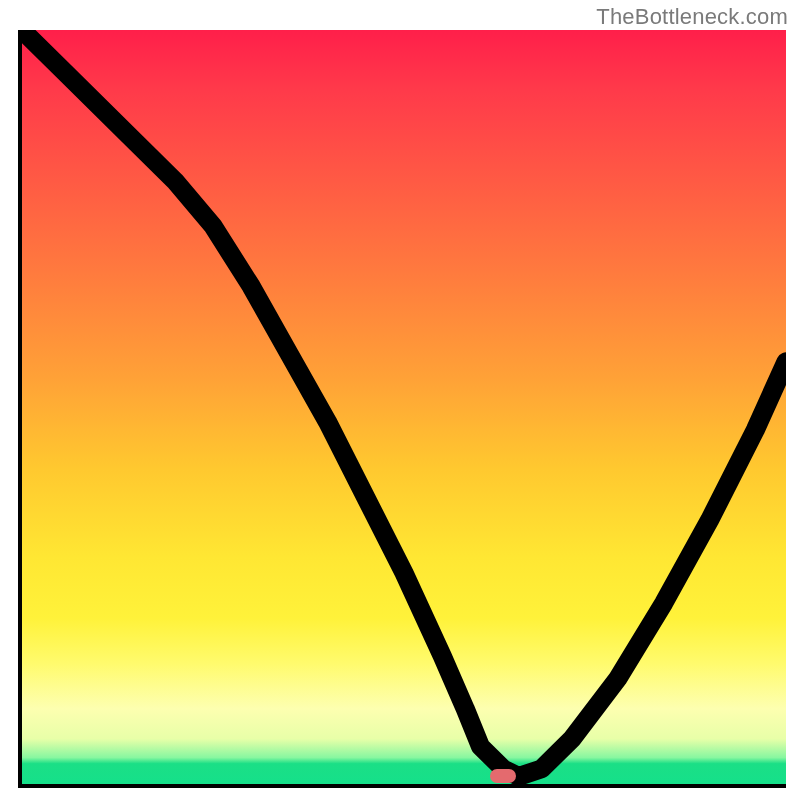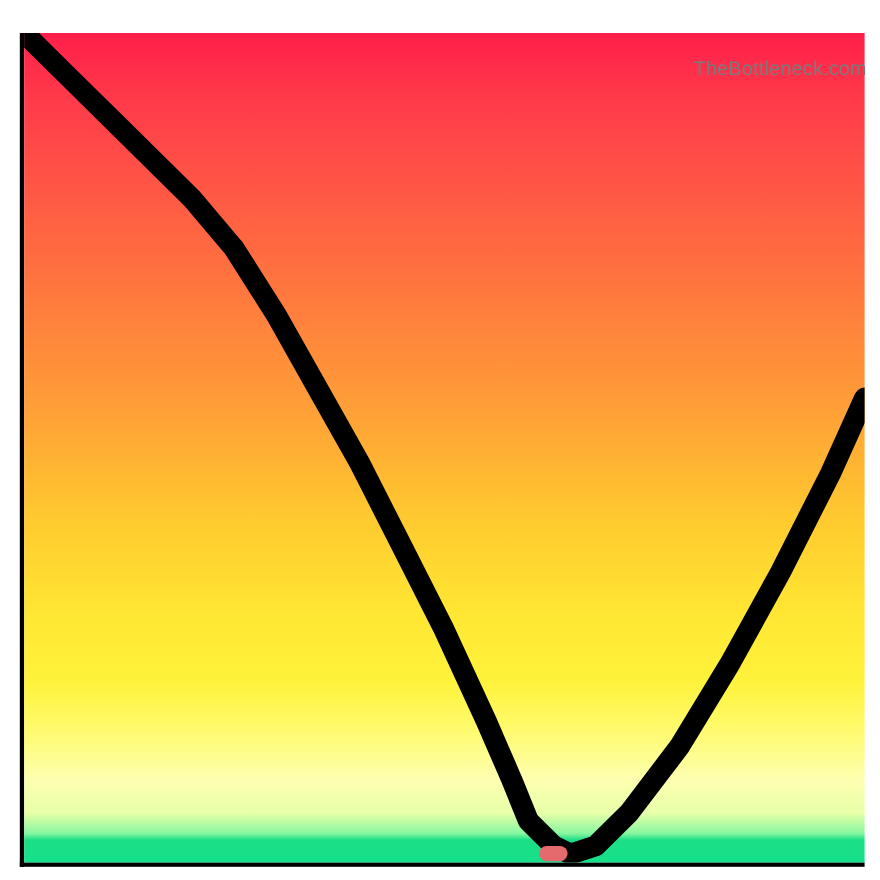--- a/index.html
+++ b/index.html
@@ -7,26 +7,25 @@
   .container {
     position: relative;
     width: 800px;
     height: 800px;
   }
   .watermark {
     position: absolute;
     top: 4px;
     right: 12px;
     font-family: Arial, sans-serif;
-    font-size: 18px;
+    font-size: 22px;
     font-weight: 500;
     color: #7a7a7a;
     letter-spacing: 0.2px;
     z-index: 10;
-    margin-top: 48px;
   }
   .plot {
     position: absolute;
     left: 18px;
     top: 30px;
     width: 768px;
     height: 758px;
     border-left: 4px solid #000;
     border-bottom: 4px solid #000;
   }

